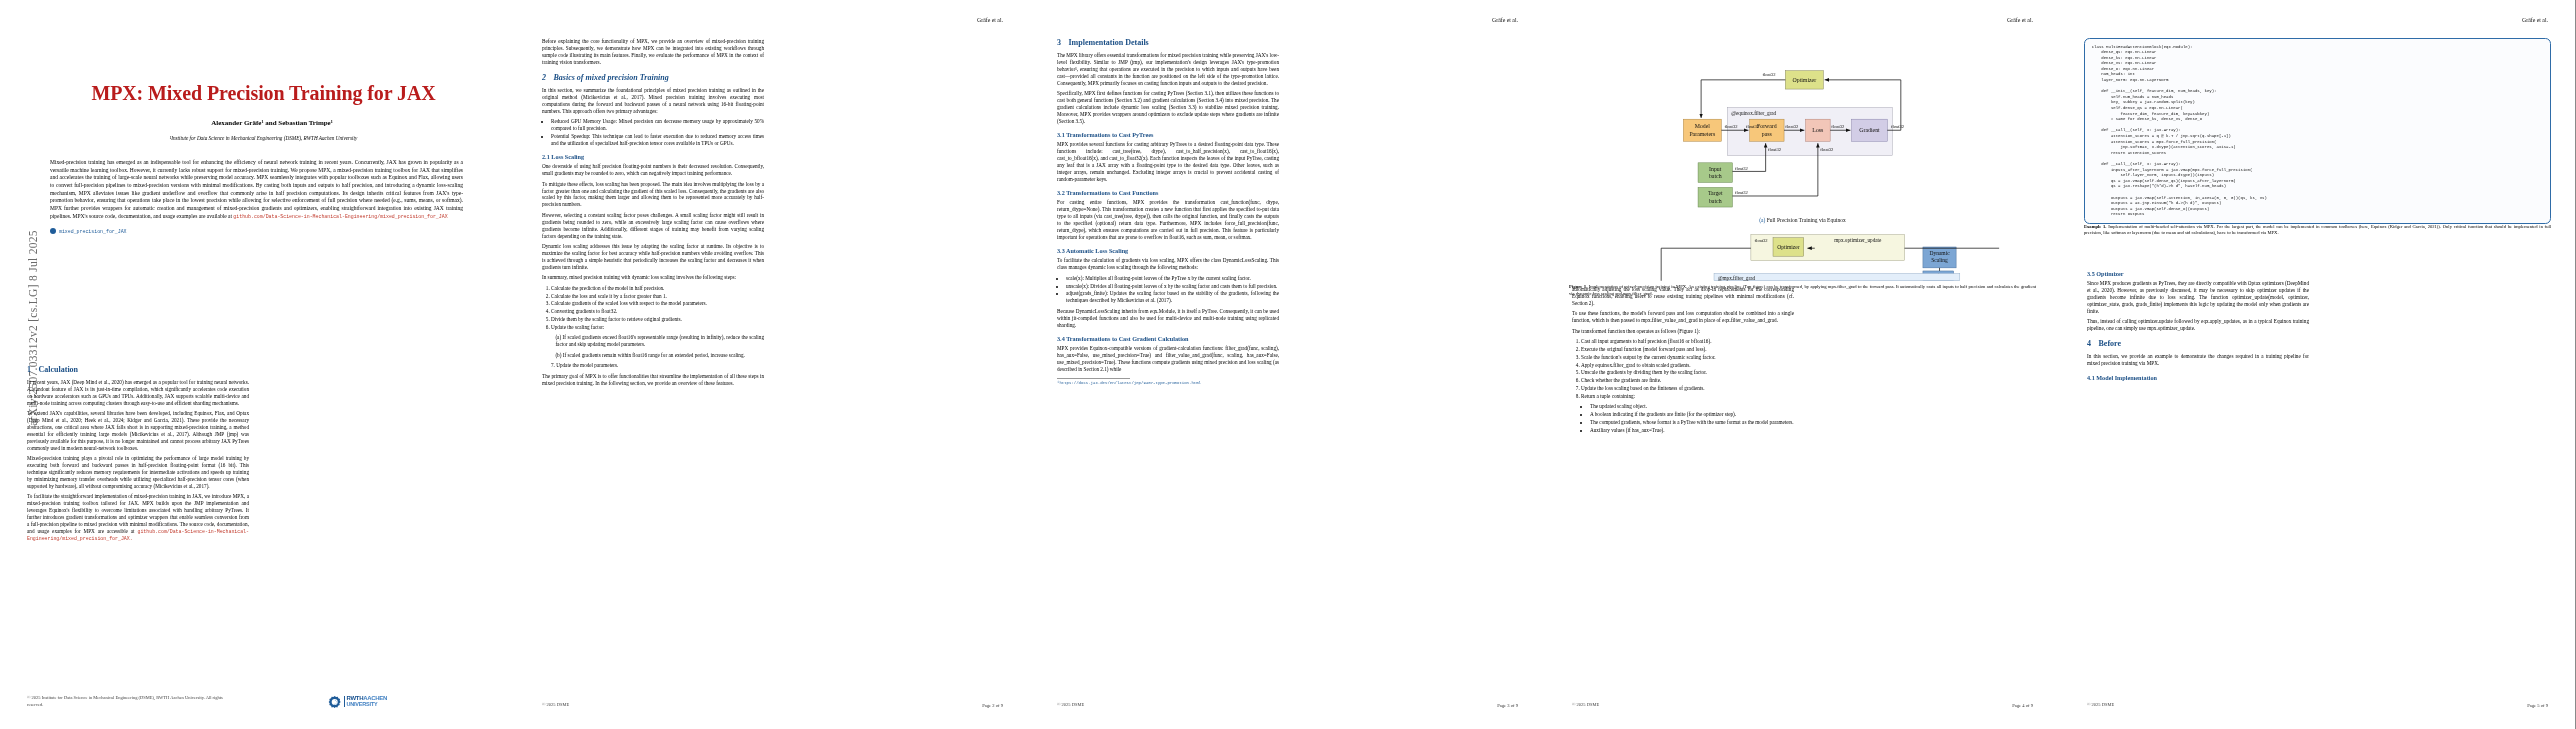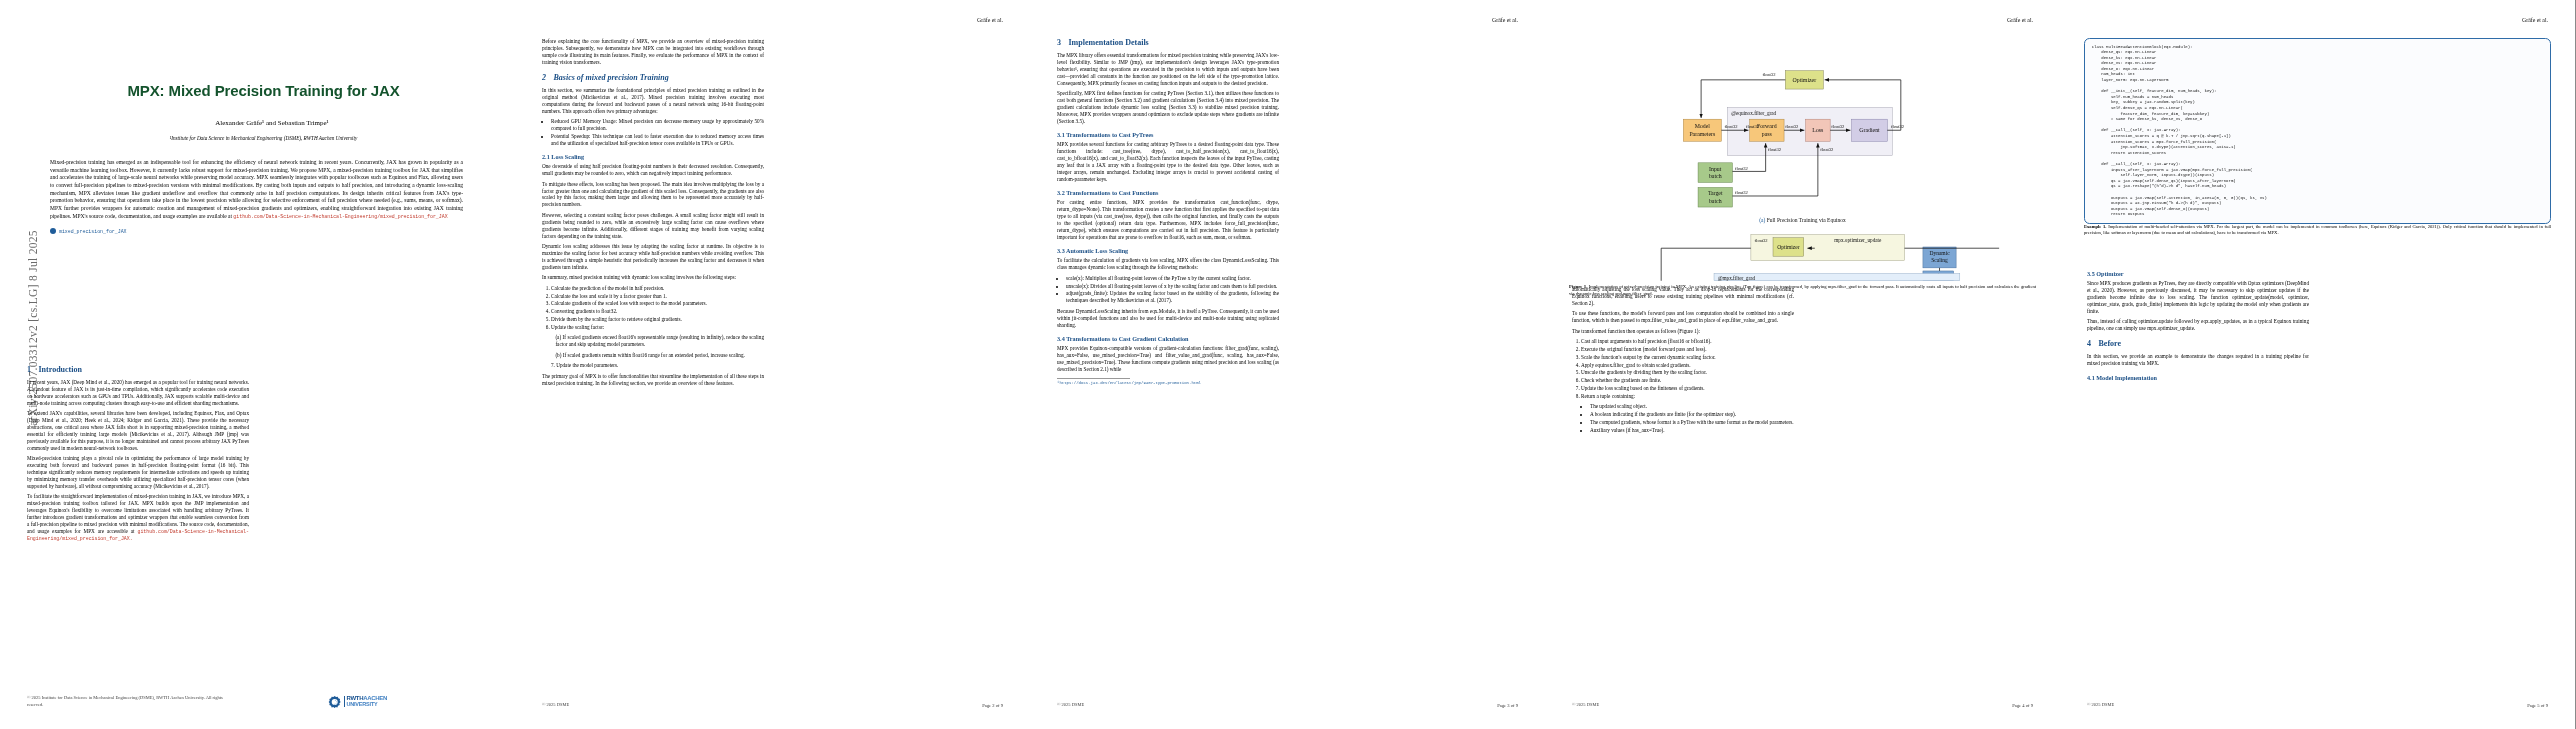--- a/index.html
+++ b/index.html
@@ -36,29 +36,29 @@
   }
 
   .runhead {
     position:absolute; top:17px; right:27px;
     font-size:5.8px; color:#111; font-family:"Liberation Serif", serif;
   }
 
   .title {
     position:absolute; left:39px; right:27px; top:82px;
     text-align:center;
-    color:#14532d;
-    font-size:15px;
+    color:#b91c1c;
+    font-size:20px;
     font-weight:bold;
-    font-family:Liberation Sans, sans-serif;
+    font-family:Liberation Serif, serif;
     letter-spacing:-0.1px;
   }
   .authors {
     position:absolute; left:56px; right:27px; top:119px;
-    text-align:center; font-size:7px; font-weight:normal;
+    text-align:center; font-size:7px; font-weight:bold;
   }
   .affil {
     position:absolute; left:39px; right:27px; top:135px;
     text-align:center; font-size:5.2px; font-style:italic;
   }
 
   .abstract {
     position:absolute; left:50px; right:52px; top:159px;
     font-size:5.5px; line-height:1.40; text-align:justify;
     hyphens:auto;
@@ -169,21 +169,21 @@
     </div>
 
     <div class="badge">
       <span class="gh-dot"></span>
       <span>mixed_precision_for_JAX</span>
     </div>
 
     <div class="cols" style="top:365px; bottom:67px;">
       <div class="col">
         <h2 class="sec">
-          <span class="num">1</span><span>Introduction</span>
+          <span class="num">1</span><span>Calculation</span>
         </h2>
         <p class="body">In recent years, JAX (Deep Mind et al., 2020) has emerged as a popular tool for training neural networks. A standout feature of JAX is its just-in-time compilation, which significantly accelerates code execution on hardware accelerators such as GPUs and TPUs. Additionally, JAX supports scalable multi-device and multi-node training across computing clusters through easy-to-use and efficient sharding mechanisms.</p>
         <p class="body">To extend JAX's capabilities, several libraries have been developed, including Equinox, Flax, and Optax (Deep Mind et al., 2020; Heek et al., 2024; Kidger and Garcia, 2021). These provide the necessary abstractions, one critical area where JAX falls short is in supporting mixed-precision training, a method essential for efficiently training large models (Micikevicius et al., 2017). Although JMP (jmp) was previously available for this purpose, it is no longer maintained and cannot process arbitrary JAX PyTrees commonly used in modern neural-network toolboxes.</p>
         <p class="body">Mixed-precision training plays a pivotal role in optimizing the performance of large model training by executing both forward and backward passes in half-precision floating-point format (16 bit). This technique significantly reduces memory requirements for intermediate activations and speeds up training by minimizing memory transfer overheads while utilizing specialized half-precision tensor cores (when supported by hardware), all without compromising accuracy (Micikevicius et al., 2017).</p>
         <p class="body">
           <span>To facilitate the straightforward implementation of mixed-precision training in JAX, we introduce MPX, a mixed-precision training toolbox tailored for JAX. MPX builds upon the JMP implementation and leverages Equinox's flexibility to overcome limitations associated with handling arbitrary PyTrees. It further introduces gradient transformations and optimizer wrappers that enable seamless conversion from a full-precision pipeline to mixed precision with minimal modifications. The source code, documentation, and usage examples for MPX are accessible at</span>
           <span class="lnk">github.com/Data-Science-in-Mechanical-Engineering/mixed_precision_for_JAX.</span>
         </p>
       </div>
       <div class="col"></div>

